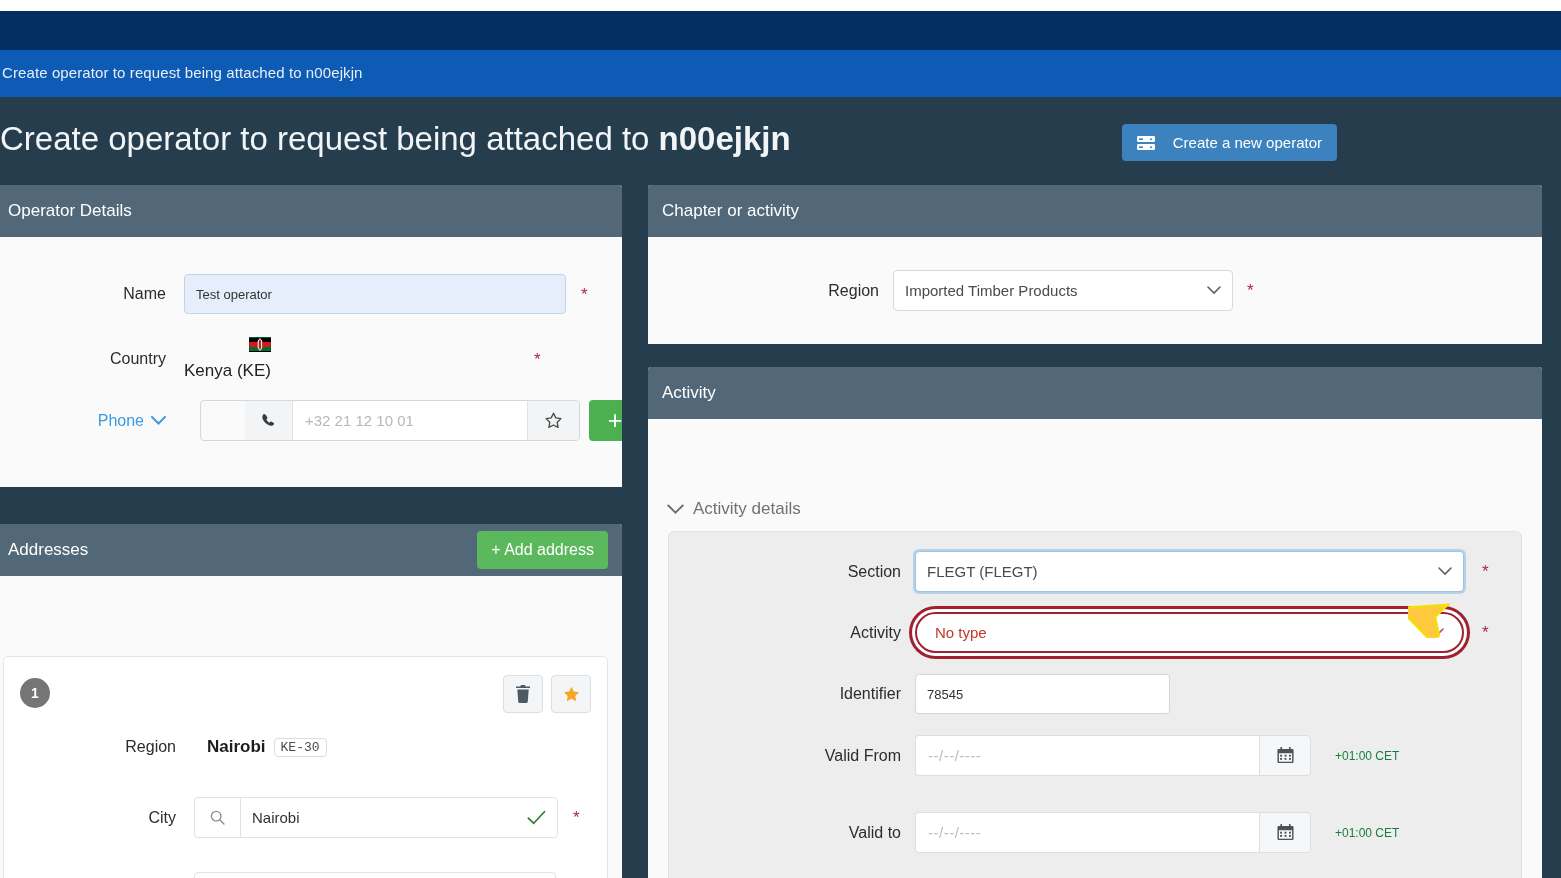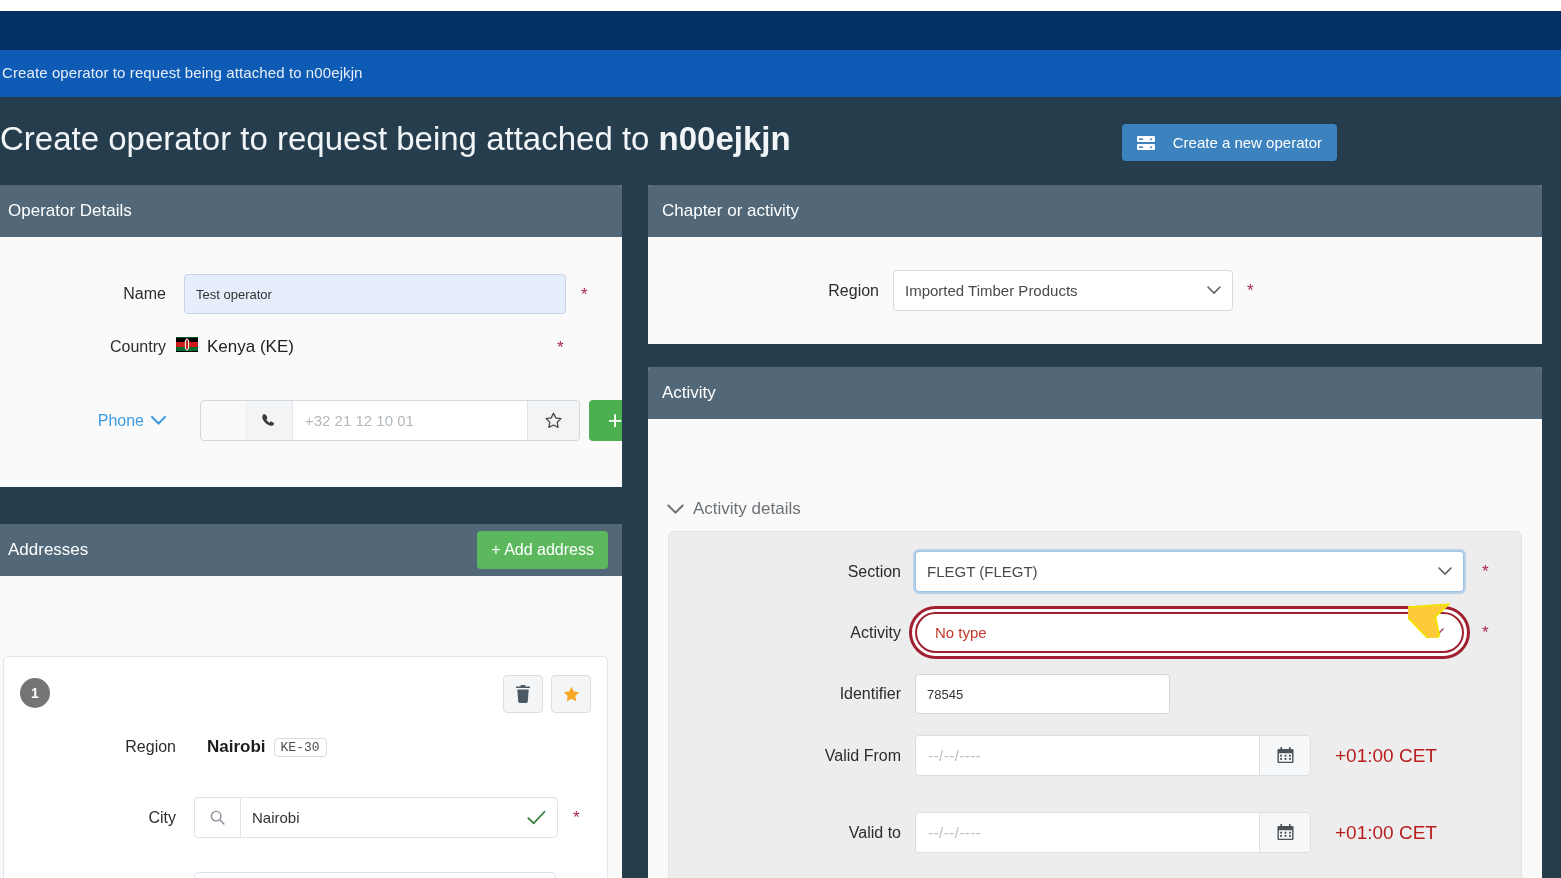--- a/index.html
+++ b/index.html
@@ -170,21 +170,21 @@
   .date-group { display:flex; align-items:stretch; height:41px; width:396px; }
   .date-input {
     flex:1; border:1px solid #dcdfe2; border-right:none; border-radius:4px 0 0 4px;
     background:#ffffff; display:flex; align-items:center; padding:0 12px;
     font-size:15px; color:#b9bec2; letter-spacing:.5px;
   }
   .date-btn {
     width:52px; border:1px solid #dcdfe2; border-radius:0 4px 4px 0; background:#f6f7f8;
     display:flex; align-items:center; justify-content:center; cursor:pointer;
   }
-  .tz { font-size:19px; color:#b91c1c; }
+  .tz { font-size:12px; color:#15803d; }
 
   .cursor-arrow { position:absolute; left:1408px; top:586px; width:46px; height:52px; pointer-events:none; }
 </style>
 </head>
 <body>
 
 <div id="app">
 
   <div class="topstrip-white"></div>
   <div class="topstrip-navy"></div>
@@ -218,21 +218,21 @@
     <div class="panel-body" style="height:250px; position:relative;">
 
       <div class="form-row" style="position:absolute; left:0; top:37px;">
         <div class="f-label" style="width:172px;">Name</div>
         <input class="inp inp-highlight" style="width: 382px; margin-left: 18px;" value="Test operator">
         <span class="req" style="margin-left:15px;">*</span>
       </div>
 
       <div class="form-row" style="position:absolute; left:0; top:100px;">
         <div class="f-label" style="width:172px;">Country</div>
-        <div style="margin-left:10px; display:flex; align-items:flex-start; gap:9px;">
+        <div style="margin-left:18px; display:flex; align-items:flex-end; gap:9px;flex-direction:column;">
           <span class="flag-ke"></span>
           <span style="font-size:17px; color:#222;">Kenya (KE)</span>
         </div>
         <span class="req" style="margin-left:263px;">*</span>
       </div>
 
       <div class="form-row" style="position:absolute; left:0; top:163px;">
         <div class="phone-label" style="width:172px; justify-content:flex-end;">
           <span>Phone</span>
           <svg width="15" height="9" viewBox="0 0 15 9">

